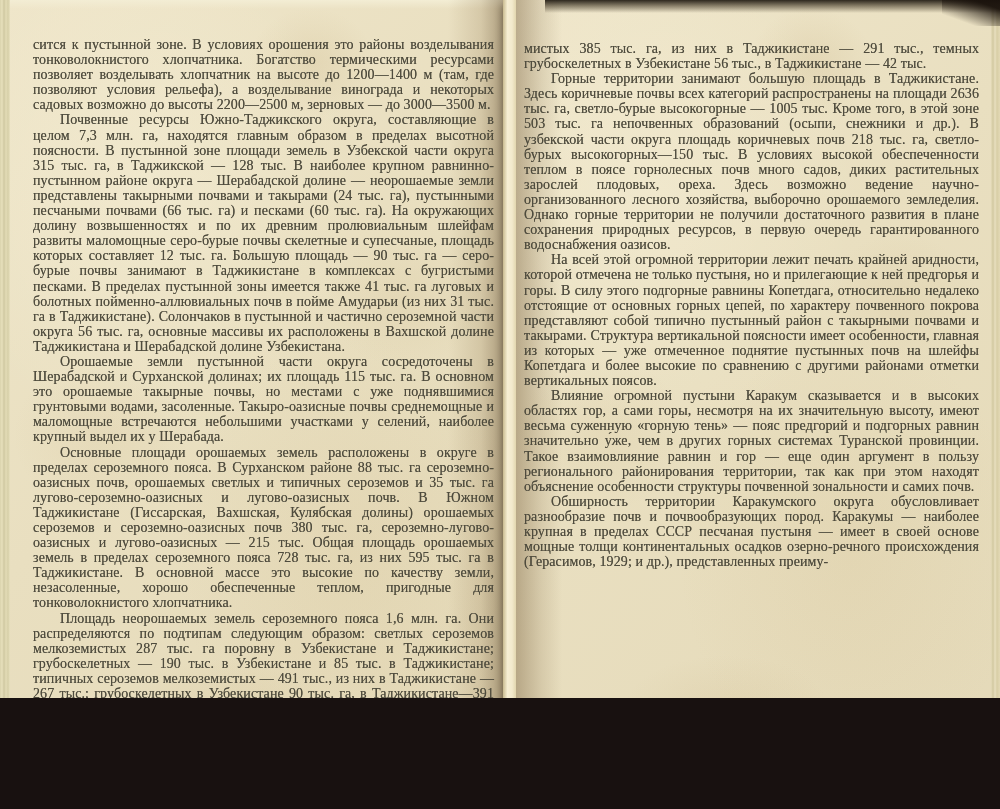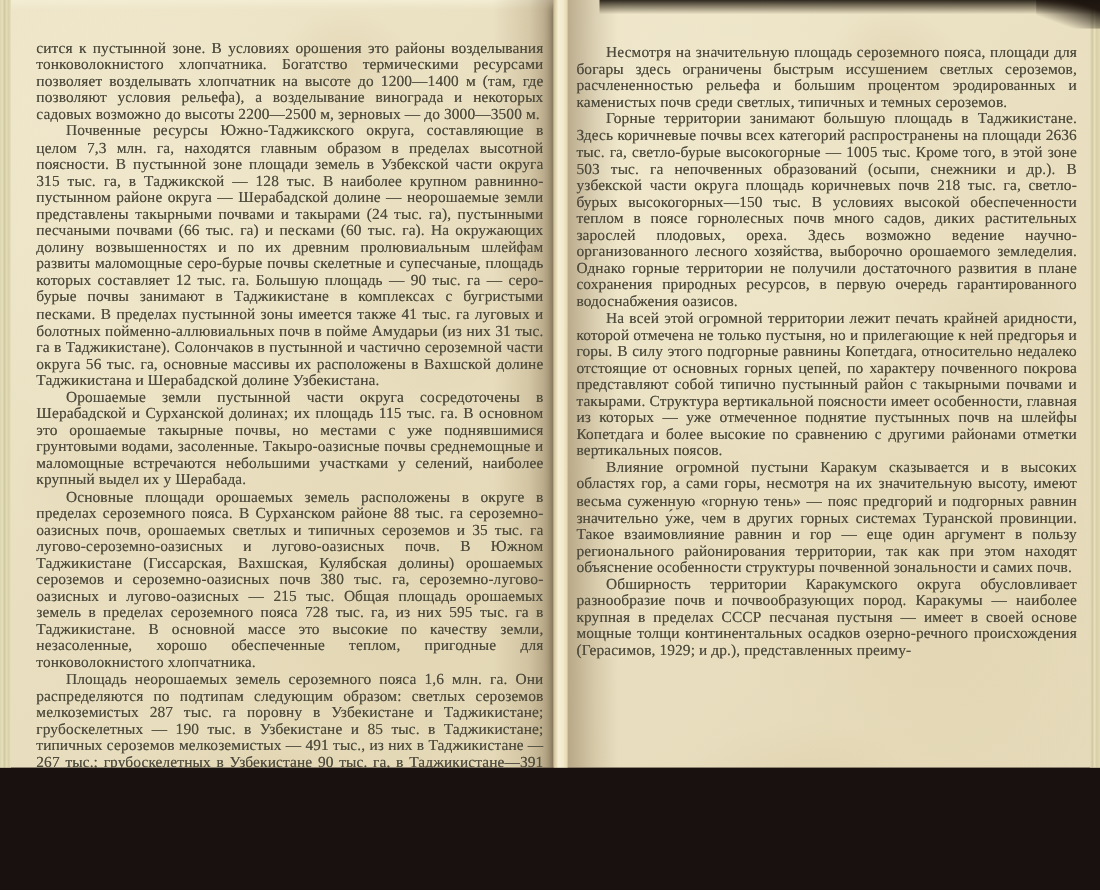--- a/index.html
+++ b/index.html
@@ -133,21 +133,21 @@
   <div id="top-corner-right"></div>
 
   <div id="left-page-text" class="page-text">
       <p class="para">сится к пустынной зоне. В условиях орошения это районы возделывания тонковолокнистого хлопчатника. Богатство термическими ресурсами позволяет возделывать хлопчатник на высоте до 1200—1400 м (там, где позволяют условия рельефа), а возделывание винограда и некоторых садовых возможно до высоты 2200—2500 м, зерновых — до 3000—3500 м.</p>
       <p class="para indent">Почвенные ресурсы Южно-Таджикского округа, составляющие в целом 7,3 млн. га, находятся главным образом в пределах высотной поясности. В пустынной зоне площади земель в Узбекской части округа 315 тыс. га, в Таджикской — 128 тыс. В наиболее крупном равнинно-пустынном районе округа — Шерабадской долине — неорошаемые земли представлены такырными почвами и такырами (24 тыс. га), пустынными песчаными почвами (66 тыс. га) и песками (60 тыс. га). На окружающих долину возвышенностях и по их древним пролювиальным шлейфам развиты маломощные серо-бурые почвы скелетные и супесчаные, площадь которых составляет 12 тыс. га. Большую площадь — 90 тыс. га — серо-бурые почвы занимают в Таджикистане в комплексах с бугристыми песками. В пределах пустынной зоны имеется также 41 тыс. га луговых и болотных пойменно-аллювиальных почв в пойме Амударьи (из них 31 тыс. га в Таджикистане). Солончаков в пустынной и частично сероземной части округа 56 тыс. га, основные массивы их расположены в Вахшской долине Таджикистана и Шерабадской долине Узбекистана.</p>
       <p class="para indent">Орошаемые земли пустынной части округа сосредоточены в Шерабадской и Сурханской долинах; их площадь 115 тыс. га. В основном это орошаемые такырные почвы, но местами с уже поднявшимися грунтовыми водами, засоленные. Такыро-оазисные почвы среднемощные и маломощные встречаются небольшими участками у селений, наиболее крупный выдел их у Шерабада.</p>
       <p class="para indent">Основные площади орошаемых земель расположены в округе в пределах сероземного пояса. В Сурханском районе 88 тыс. га сероземно-оазисных почв, орошаемых светлых и типичных сероземов и 35 тыс. га лугово-сероземно-оазисных и лугово-оазисных почв. В Южном Таджикистане (Гиссарская, Вахшская, Кулябская долины) орошаемых сероземов и сероземно-оазисных почв 380 тыс. га, сероземно-лугово-оазисных и лугово-оазисных — 215 тыс. Общая площадь орошаемых земель в пределах сероземного пояса 728 тыс. га, из них 595 тыс. га в Таджикистане. В основной массе это высокие по качеству земли, незасоленные, хорошо обеспеченные теплом, пригодные для тонковолокнистого хлопчатника.</p>
       <p class="para indent">Площадь неорошаемых земель сероземного пояса 1,6 млн. га. Они распределяются по подтипам следующим образом: светлых сероземов мелкоземистых 287 тыс. га поровну в Узбекистане и Таджикистане; грубоскелетных — 190 тыс. в Узбекистане и 85 тыс. в Таджикистане; типичных сероземов мелкоземистых — 491 тыс., из них в Таджикистане — 267 тыс.; грубоскелетных в Узбекистане 90 тыс. га, в Таджикистане—391 тыс.; темных сероземов мелкозе-</p>
     </div>
   <div id="right-page-text" class="page-text">
-      <p class="para indent">Несмотря на значительную площадь сероземного пояса, площади для богары здесь ограничены быстрым иссушением светлых сероземов, расчлененностью рельефа и большим процентом эродированных и каменистых почв среди светлых, типичных и темных сероземов.</p>
+      <p class="para">мистых 385 тыс. га, из них в Таджикистане — 291 тыс., темных грубоскелетных в Узбекистане 56 тыс., в Таджикистане — 42 тыс.</p>
       <p class="para indent">Горные территории занимают большую площадь в Таджикистане. Здесь коричневые почвы всех категорий распространены на площади 2636 тыс. га, светло-бурые высокогорные — 1005 тыс. Кроме того, в этой зоне 503 тыс. га непочвенных образований (осыпи, снежники и др.). В узбекской части округа площадь коричневых почв 218 тыс. га, светло-бурых высокогорных—150 тыс. В условиях высокой обеспеченности теплом в поясе горнолесных почв много садов, диких растительных зарослей плодовых, ореха. Здесь возможно ведение научно-организованного лесного хозяйства, выборочно орошаемого земледелия. Однако горные территории не получили достаточного развития в плане сохранения природных ресурсов, в первую очередь гарантированного водоснабжения оазисов.</p>
       <p class="para indent">На всей этой огромной территории лежит печать крайней аридности, которой отмечена не только пустыня, но и прилегающие к ней предгорья и горы. В силу этого подгорные равнины Копетдага, относительно недалеко отстоящие от основных горных цепей, по характеру почвенного покрова представляют собой типично пустынный район с такырными почвами и такырами. Структура вертикальной поясности имеет особенности, главная из которых — уже отмеченное поднятие пустынных почв на шлейфы Копетдага и более высокие по сравнению с другими районами отметки вертикальных поясов.</p>
       <p class="para indent">Влияние огромной пустыни Каракум сказывается и в высоких областях гор, а сами горы, несмотря на их значительную высоту, имеют весьма суженную «горную тень» — пояс предгорий и подгорных равнин значительно у́же, чем в других горных системах Туранской провинции. Такое взаимовлияние равнин и гор — еще один аргумент в пользу регионального районирования территории, так как при этом находят объяснение особенности структуры почвенной зональности и самих почв.</p>
       <p class="para indent">Обширность территории Каракумского округа обусловливает разнообразие почв и почвообразующих пород. Каракумы — наиболее крупная в пределах СССР песчаная пустыня — имеет в своей основе мощные толщи континентальных осадков озерно-речного происхождения (Герасимов, 1929; и др.), представленных преиму-</p>
     </div>
 
   <div id="page-number-left" class="page-number">104</div>
   <div id="page-number-right" class="page-number">105</div>
 
 </div>

